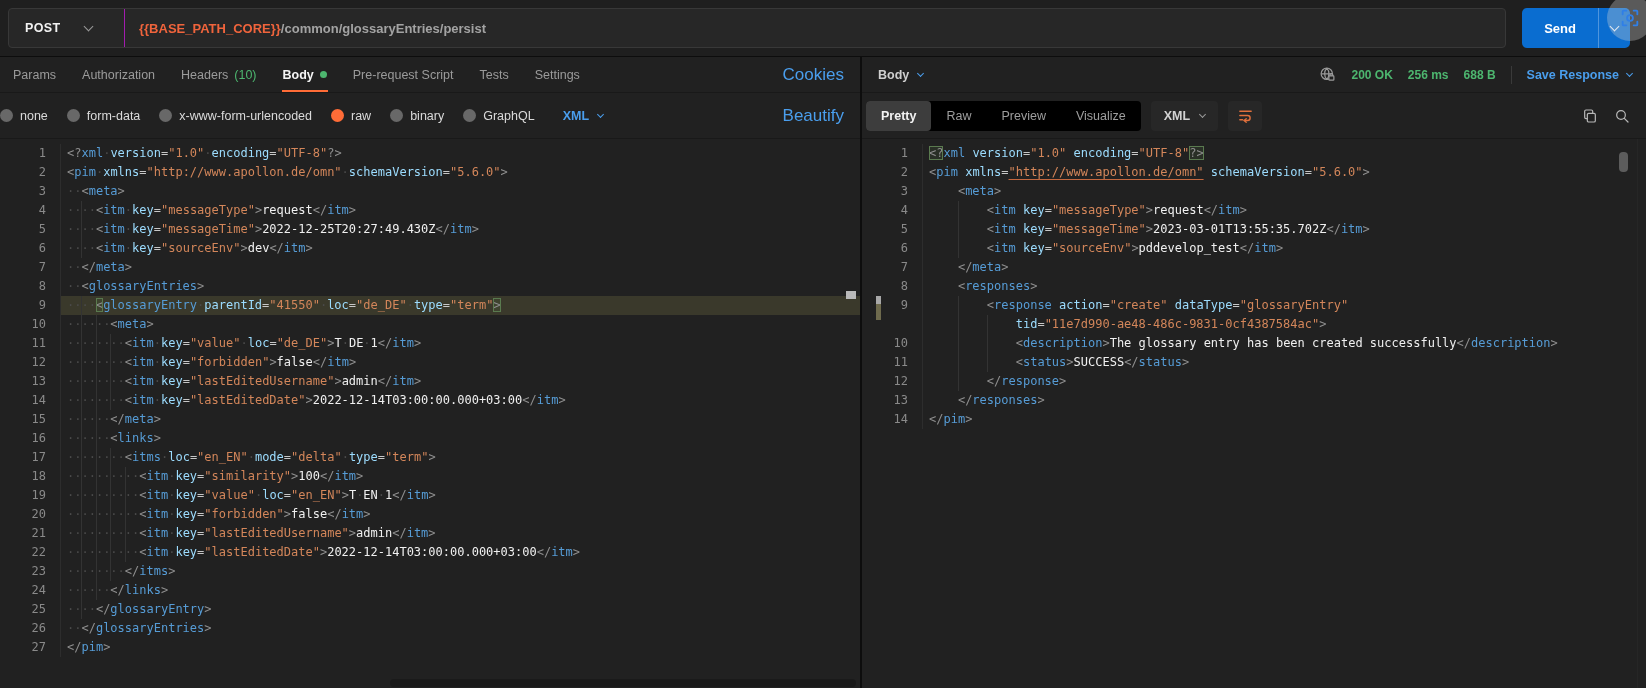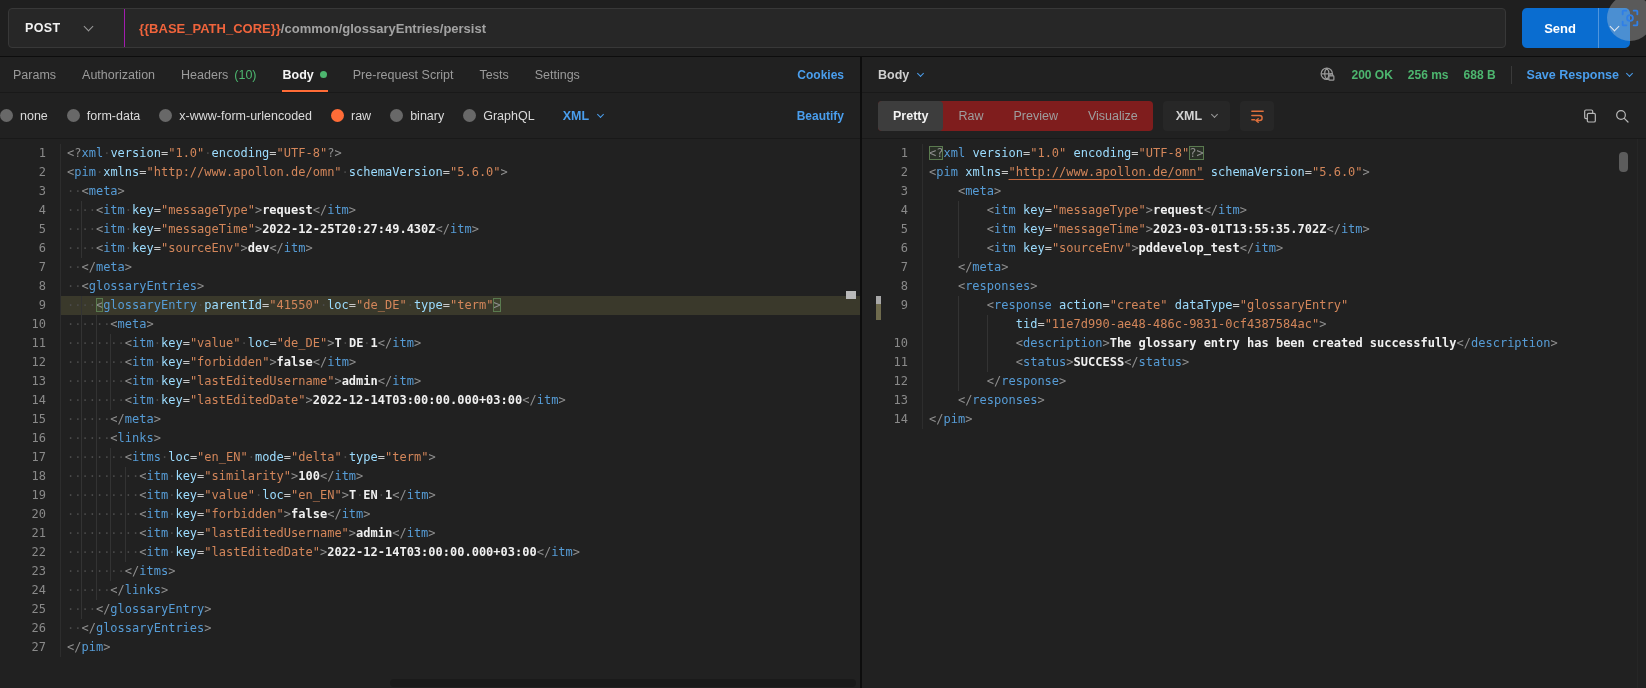--- a/index.html
+++ b/index.html
@@ -47,21 +47,21 @@
   .optrow{height:46px;border-bottom:1px solid var(--row-border)}
 
   
   .tabs{display:flex;align-items:stretch;height:100%;}
   .tab{display:flex;align-items:center;gap:6px;padding:0 13px;font-size:12.5px;color:#9b9b9b;
        cursor:pointer;position:relative}
   .tab .tcount{color:var(--green)}
   .tab .tdot{width:7px;height:7px;border-radius:50%;background:var(--green)}
   .tab.active{color:#f5f5f5;font-weight:700}
   .tab.active::after{content:"";position:absolute;left:12px;right:12px;bottom:0;height:2px;background:var(--accent)}
-  .linkbtn{color:var(--link);font-size:12px;font-weight:700;cursor:pointer;text-decoration:none}
+  .linkbtn{color:var(--link);font-size:17px;font-weight:400;cursor:pointer;text-decoration:none}
   .tabsrow .linkbtn{margin-left:auto;margin-right:16px}
 
   
   .radios{display:flex;align-items:center;gap:19px;padding-left:0}
   .radio{display:flex;align-items:center;gap:7px;cursor:pointer}
   .rdot{width:13px;height:13px;border-radius:50%;background:#686868;flex:none}
   .radio.sel .rdot{background:var(--accent)}
   .radio .rlabel{font-size:12.5px;color:#dadada}
   .lang-dd{display:flex;align-items:center;gap:9px;margin-left:28px;cursor:pointer;
            color:var(--link);font-size:12.5px;font-weight:700}
@@ -69,39 +69,39 @@
 
   
   .resp-body-dd{display:flex;align-items:center;gap:9px;padding-left:16px;cursor:pointer;
                 font-size:12.5px;font-weight:600;color:#cfcfcf}
   .resp-meta{margin-left:auto;display:flex;align-items:center;gap:15px;padding-right:14px;font-size:12px}
   .metric{color:var(--green);font-weight:600}
   .vsep{width:1px;height:18px;background:#3a3a3a}
   .save-dd{display:flex;align-items:center;gap:8px;color:var(--link);font-weight:700;font-size:12.5px;cursor:pointer}
 
   
-  .seg{display:flex;align-items:flex-end;background:#7f1d1d;border-radius:4px;margin-left:16px;padding:0;height:30px}
+  .seg{display:flex;align-items:flex-end;background:#000000;border-radius:4px;margin-left:4px;padding:0;height:30px}
   .seg .segitem{padding:0 15px;height:30px;display:flex;align-items:center;font-size:12.5px;color:#9e9e9e;cursor:pointer;border-radius:4px}
   .seg .segitem.active{background:#3d3d3d;color:#f3f3f3;font-weight:700}
   .resp-lang{display:flex;align-items:center;gap:10px;background:#272727;border-radius:4px;height:30px;
              padding:0 13px;margin-left:10px;color:#d2d2d2;font-size:12.5px;font-weight:600;cursor:pointer}
   .wrapbtn{width:34px;height:30px;background:#272727;border-radius:4px;margin-left:10px;display:flex;
            align-items:center;justify-content:center;cursor:pointer}
   .tools{margin-left:auto;display:flex;align-items:center;gap:16px;padding-right:16px}
   .iconbtn{cursor:pointer;display:flex;align-items:center}
 
   
   .editor{flex:1;position:relative;overflow:hidden;padding-top:5px;
           font-family:"DejaVu Sans Mono","Liberation Mono",monospace;font-size:12px;line-height:19px}
   .cl{display:flex;white-space:pre}
   .ln{width:46px;text-align:right;color:#8a8a8a;flex:none;user-select:none}
   .lc{margin-left:14px;border-left:1px solid #2d2d2d;padding-left:6px;flex:1;white-space:pre}
   .lc.hl-line{background:#3a392b}
   .tk-tag{color:var(--tag)} .tk-attr{color:var(--attr)} .tk-str{color:var(--str)}
-  .tk-txt{color:var(--txt);font-weight:700} .tk-pun{color:var(--pun)} .tk-eq{color:#c8c8c8}
+  .tk-txt{color:var(--txt);font-weight:400} .tk-pun{color:var(--pun)} .tk-eq{color:#c8c8c8}
   .ws{color:#4a4a4a} .ind{display:inline-block} .ind.g{box-shadow:inset 1px 0 0 #333}
   .bm{outline:1px solid #5a7a4f;outline-offset:-1px;background:rgba(90,122,70,.16)}
   .tk-link{text-decoration:underline;text-decoration-color:#c4683f;text-underline-offset:3px}
 
   
   .ov-cursor{position:absolute;right:4px;top:152px;width:10px;height:8px;background:#b9b9b9}
   .hscroll{position:absolute;bottom:1px;left:390px;width:466px;height:8px;background:#1a1a1a;border-radius:4px}
   .vthumb{position:absolute;right:18px;top:13px;width:9px;height:20px;background:#5c5c5c;border-radius:4px}
   .ruler{position:absolute;right:8px;top:0;bottom:0;width:1px;background:#262626}
   .chg1{position:absolute;left:14px;top:157px;width:5px;height:8px;background:#a8a8a8}

